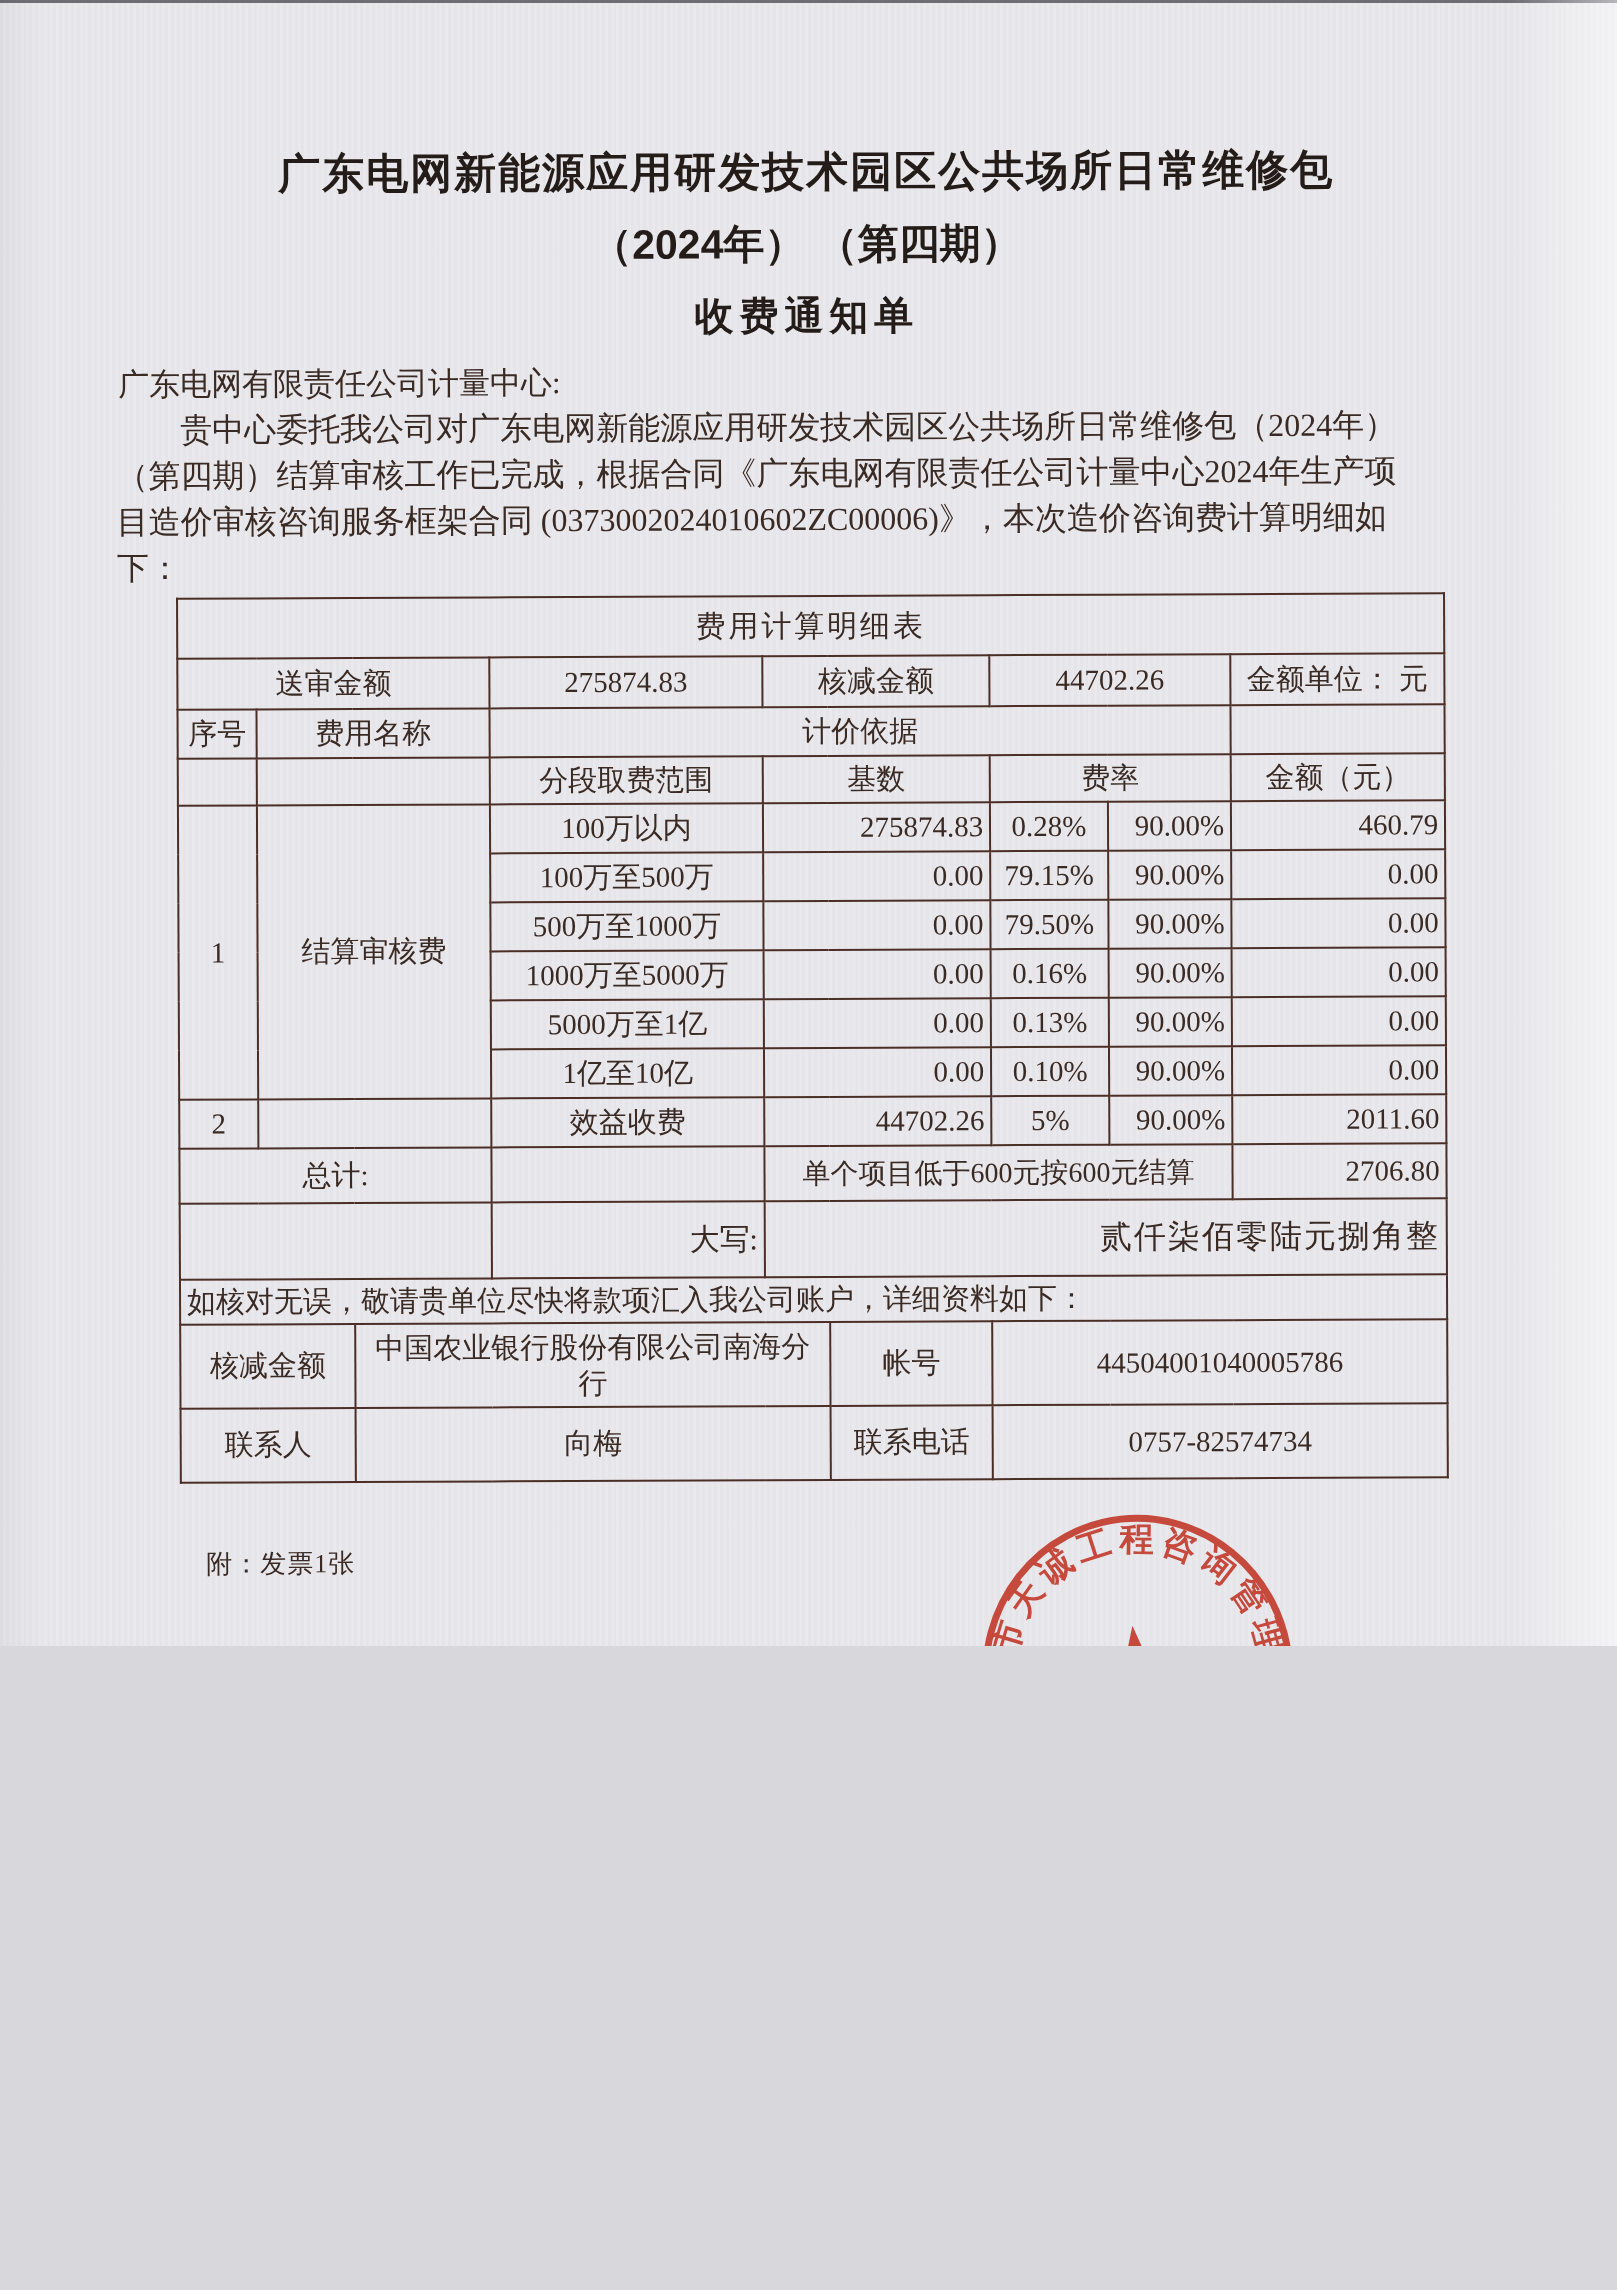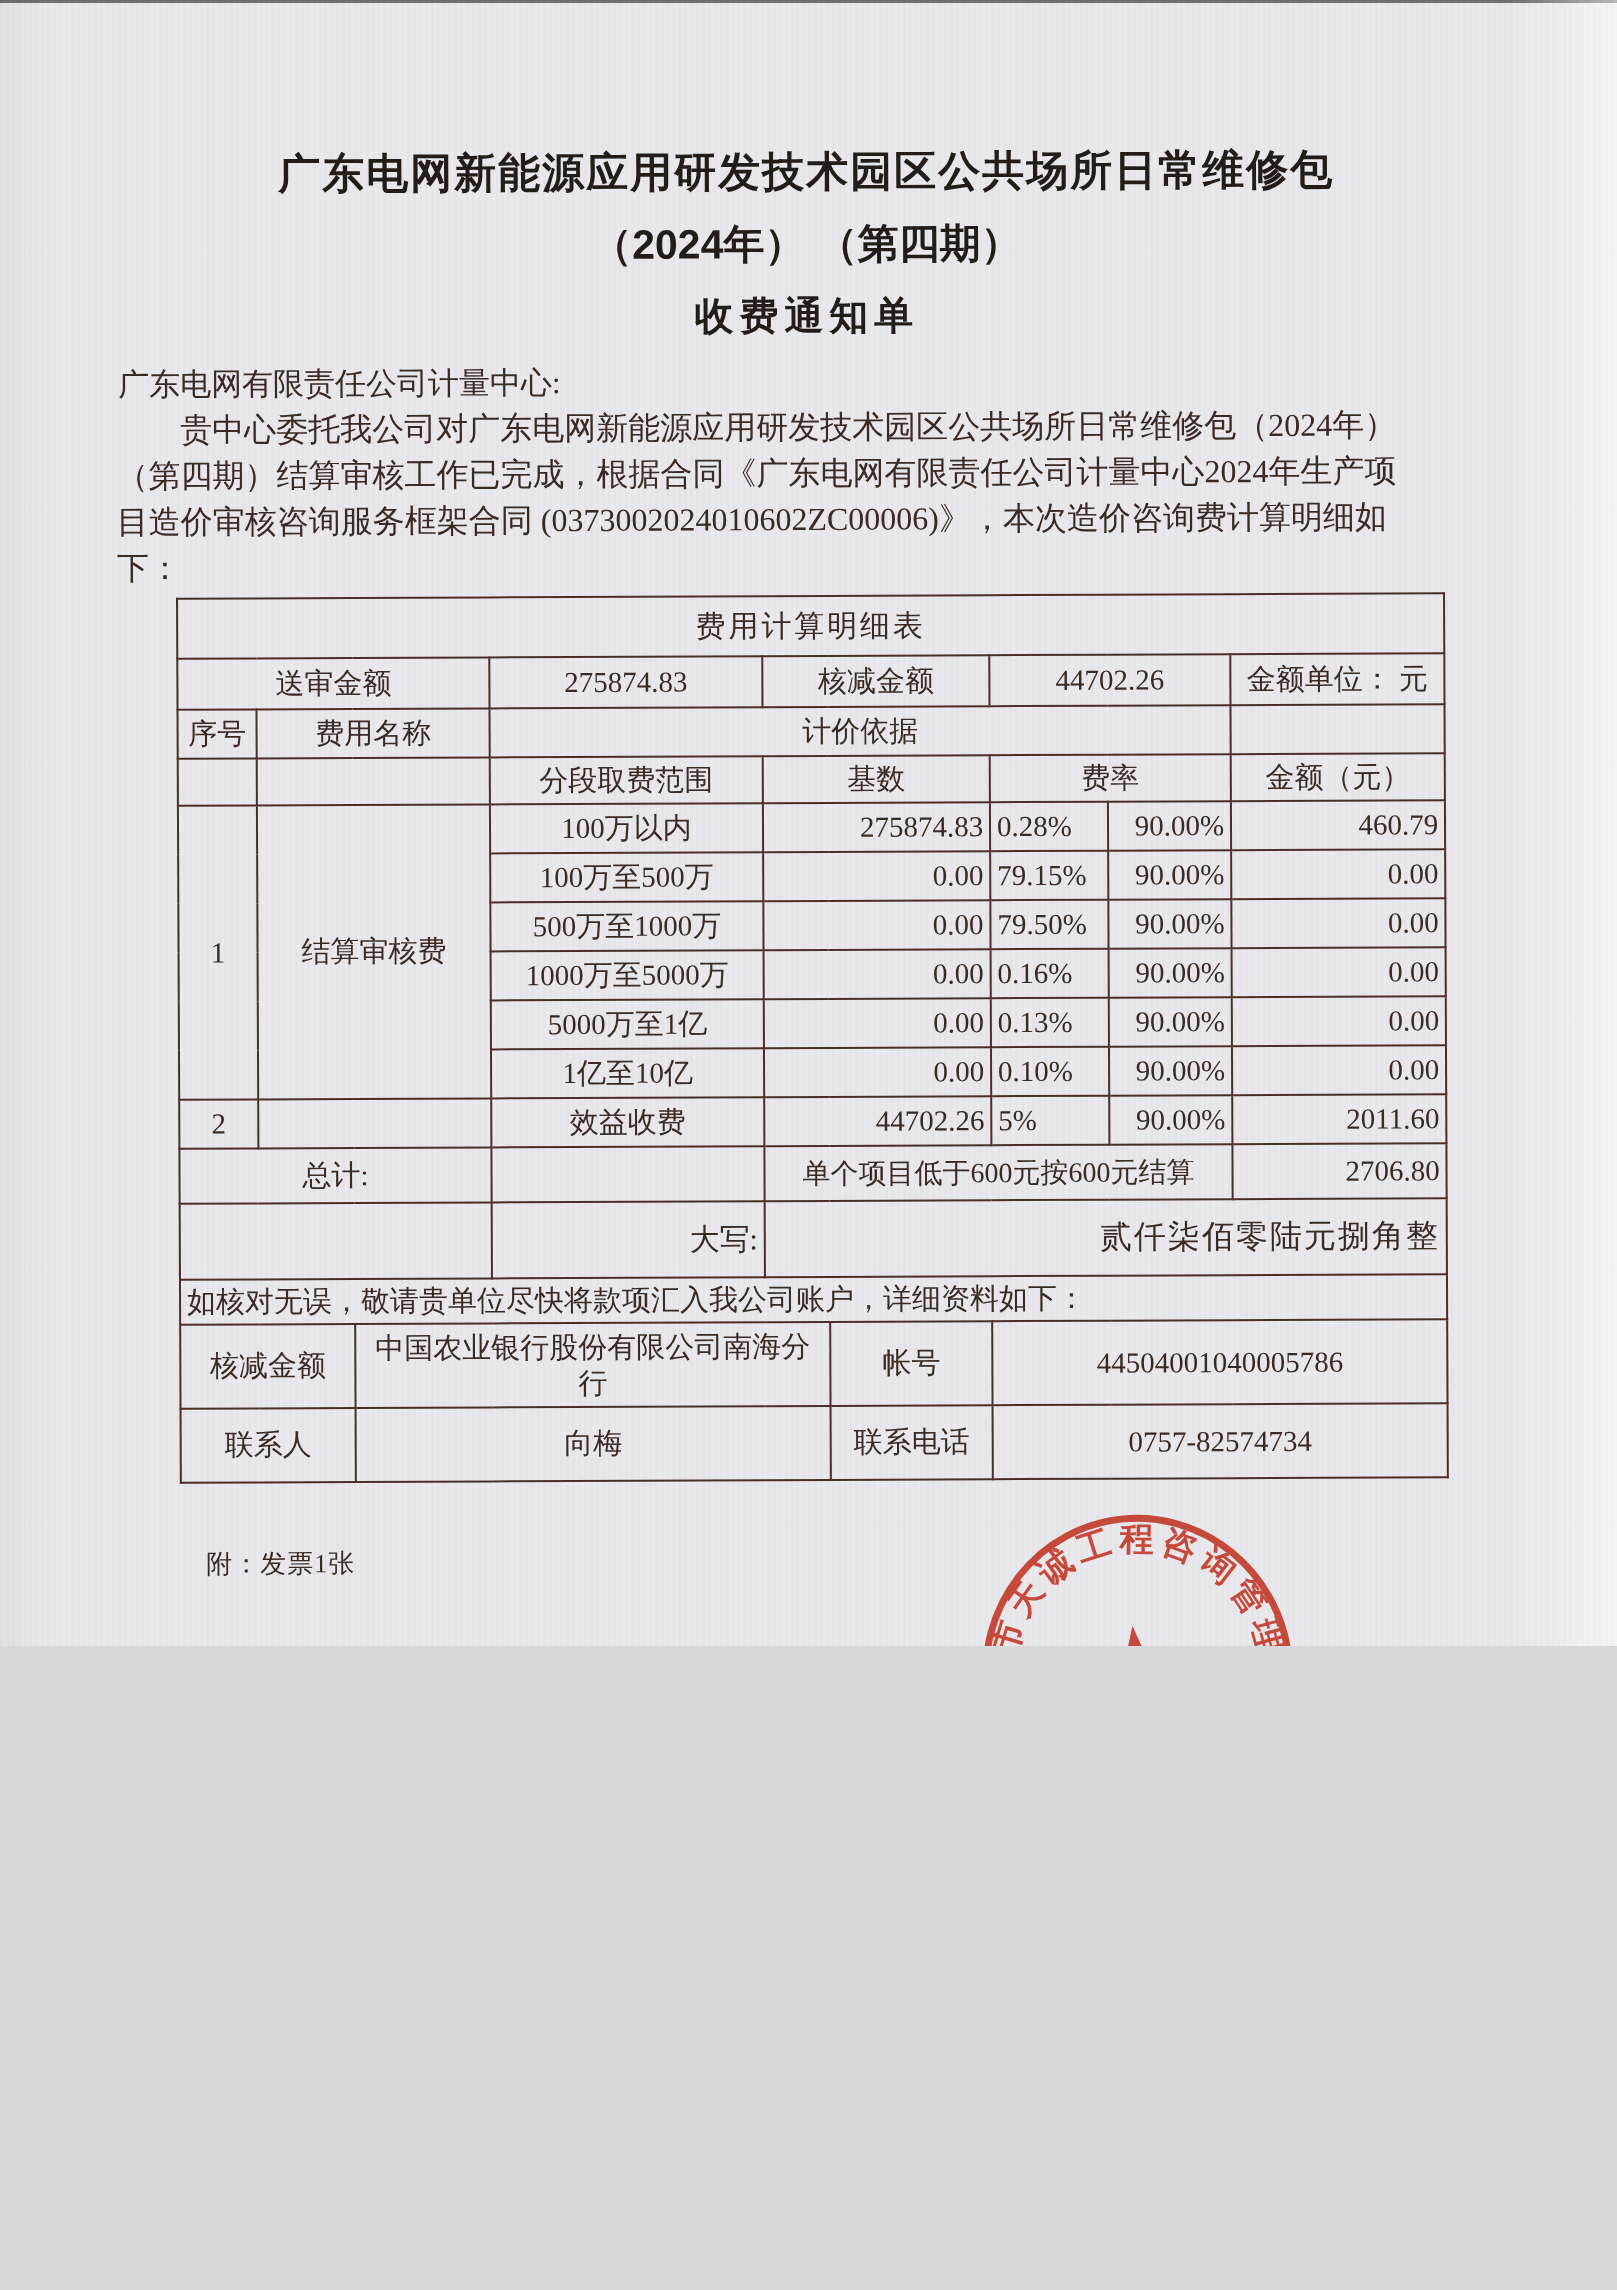--- a/index.html
+++ b/index.html
@@ -39,21 +39,21 @@
   .body-par .ln.indent{text-indent:64px;}
 
   table.fee{position:absolute;left:177px;top:595px;width:1266px;
     border-collapse:collapse;table-layout:fixed;
     font-size:29px;color:#3a2a24;}
   table.fee td{border:2px solid #4b2f27;padding:0 5.9px;vertical-align:middle;
     overflow:hidden;}
   table.fee{border:2.9px solid #44291f;}
   td.ctr{text-align:center;}
   td.rt{text-align:right;padding-right:9.8px;}
-  td.rt-tight{text-align:left;padding-right:2.9px;}
+  td.rt-tight{text-align:center;padding-right:2.9px;}
   td.rt-mid{text-align:right;padding-right:6.8px;}
   .rh-title{height:60px;} .rh-sum{height:51px;} .rh-h1{height:49px;} .rh-h2{height:47px;}
   .rh-tier{height:49px;} .rh-tot{height:55px;} .rh-words{height:76px;}
   .rh-remit{height:45px;} .rh-bank{height:84px;} .rh-contact{height:74px;}
   .tbl-title{font-size:30px;letter-spacing:2.9px;text-align:center;}
   .basis-cell{text-align:center;padding-left:176px;}
   .words-label{text-align:right;padding-right:13.7px;font-size:30px;}
   .words-value{text-align:right;padding-right:15.6px;font-size:32px;letter-spacing:2px;}
   .remit-cell{text-align:left;padding-left:9.8px;font-size:29px;}
   .bank-name{text-align:center;line-height:36px;padding:0 29px;}

